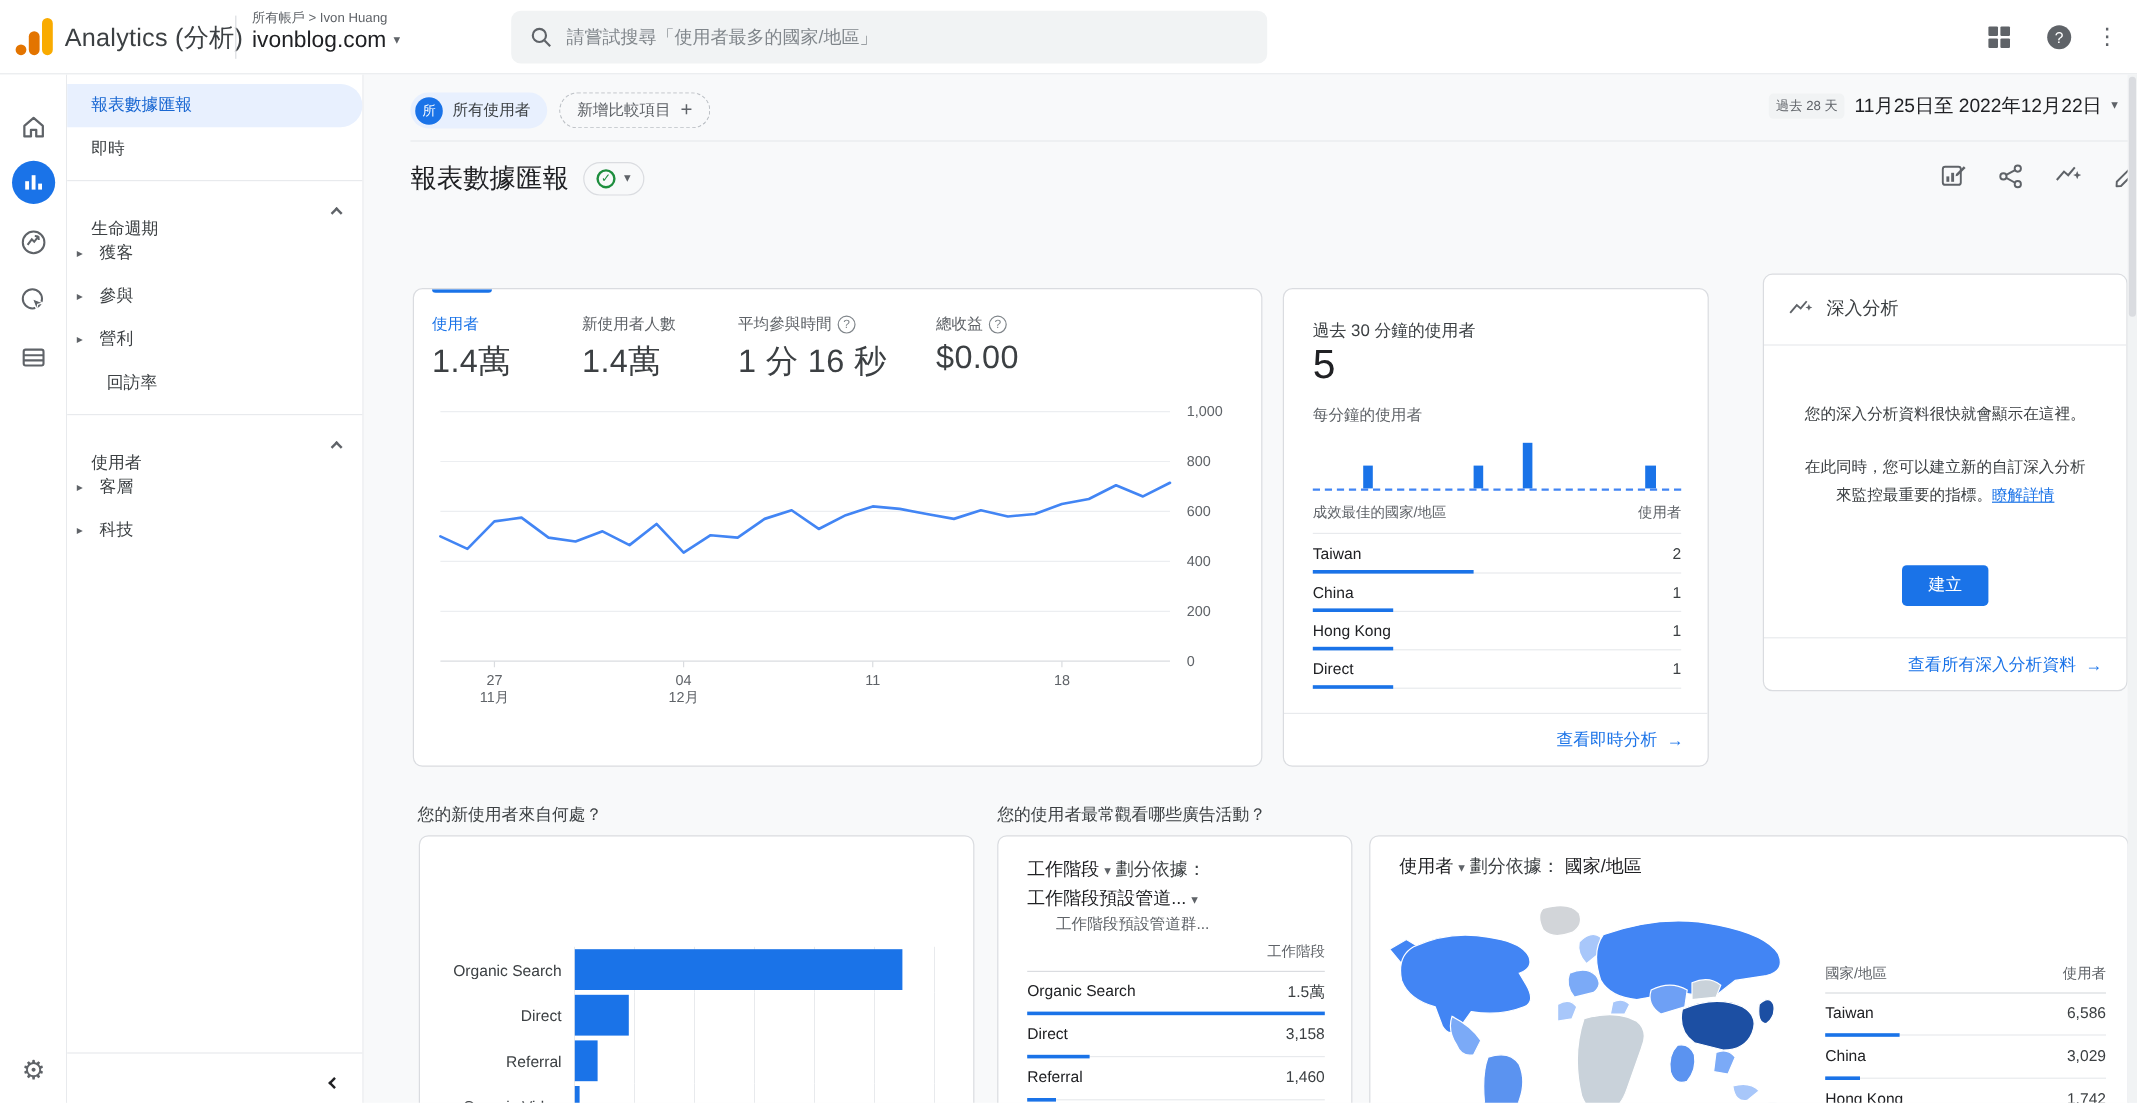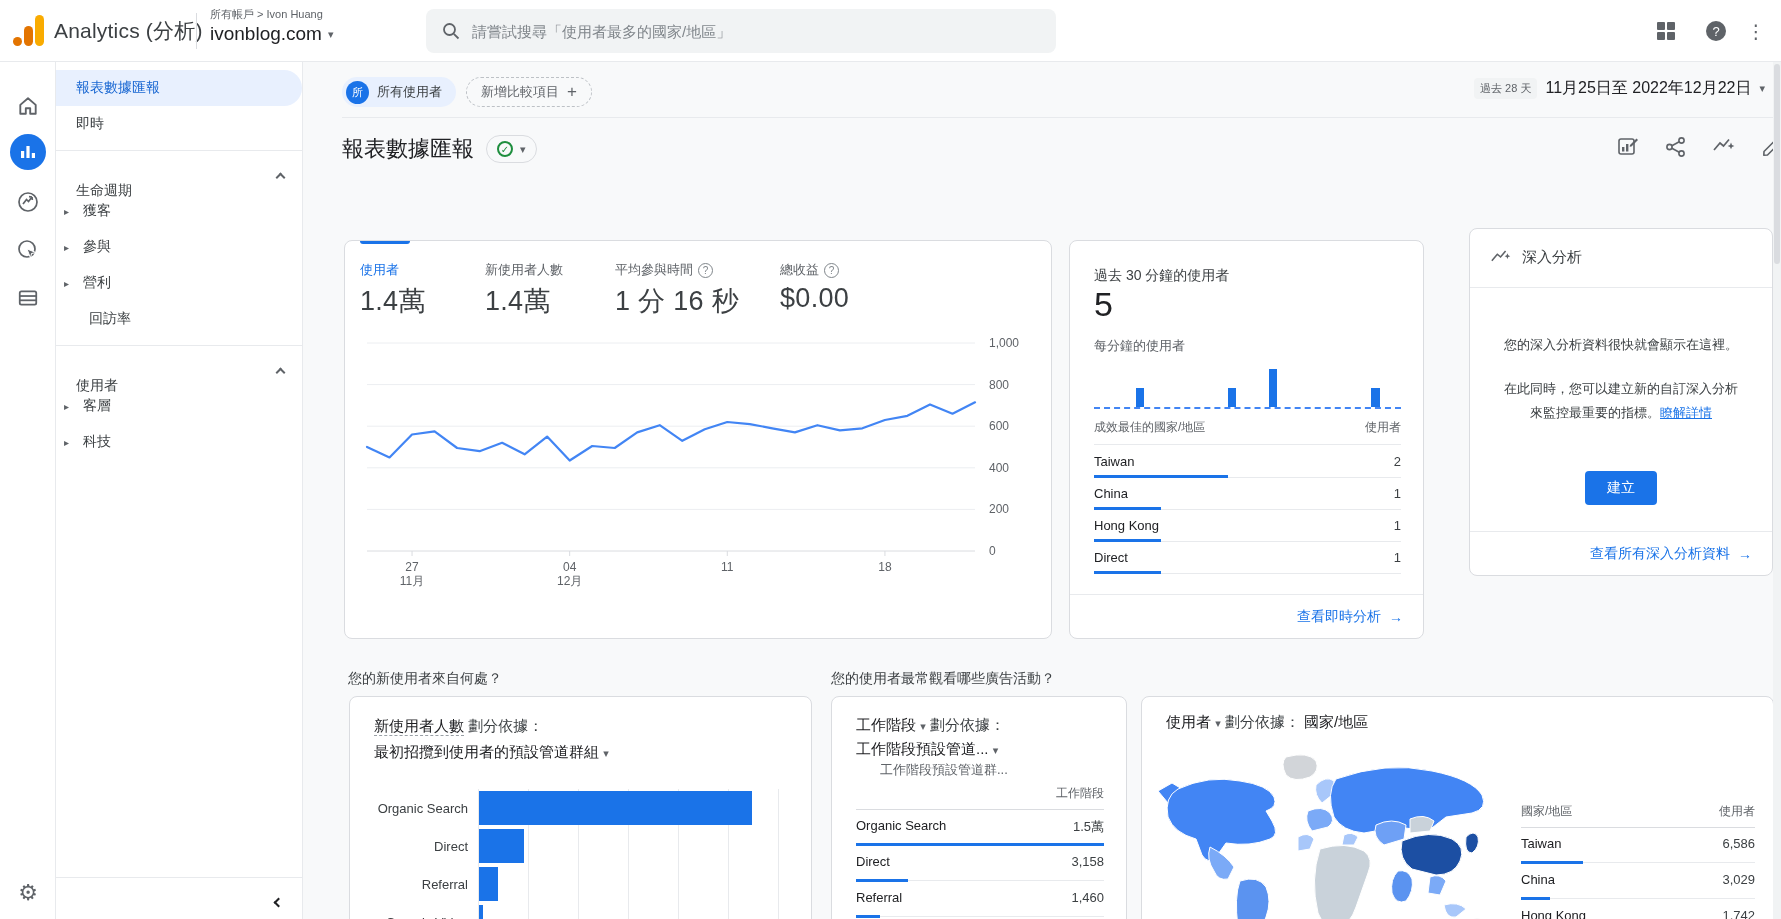--- a/index.html
+++ b/index.html
@@ -501,25 +501,20 @@
           <span>查看所有深入分析資料</span>
           <span>→</span>
         </span>
     </div>
   </div>
 
   <div class="q-title" style="left:45px; top:608px">您的新使用者來自何處？</div>
   <div class="q-title" style="left:528px; top:608px">您的使用者最常觀看哪些廣告活動？</div>
 
   <div class="card" id="card4">
-    <div class="c-head" style="line-height:26px">
-      <span class="dashed-u">新使用者人數</span>
-      <span class="by">劃分依據：</span><br>
-      <span class="sel"><span>最初招攬到使用者的預設管道群組</span> <span class="caret">▾</span></span>
-    </div>
     <div id="nu-rows">
         <div class="nu-row">
           <div class="lab">Organic Search</div>
           <div class="nu-plot">
             <div class="bar" style="width: 273px;"></div>
           </div>
         </div>
         <div class="nu-row">
           <div class="lab">Direct</div>
           <div class="nu-plot">

